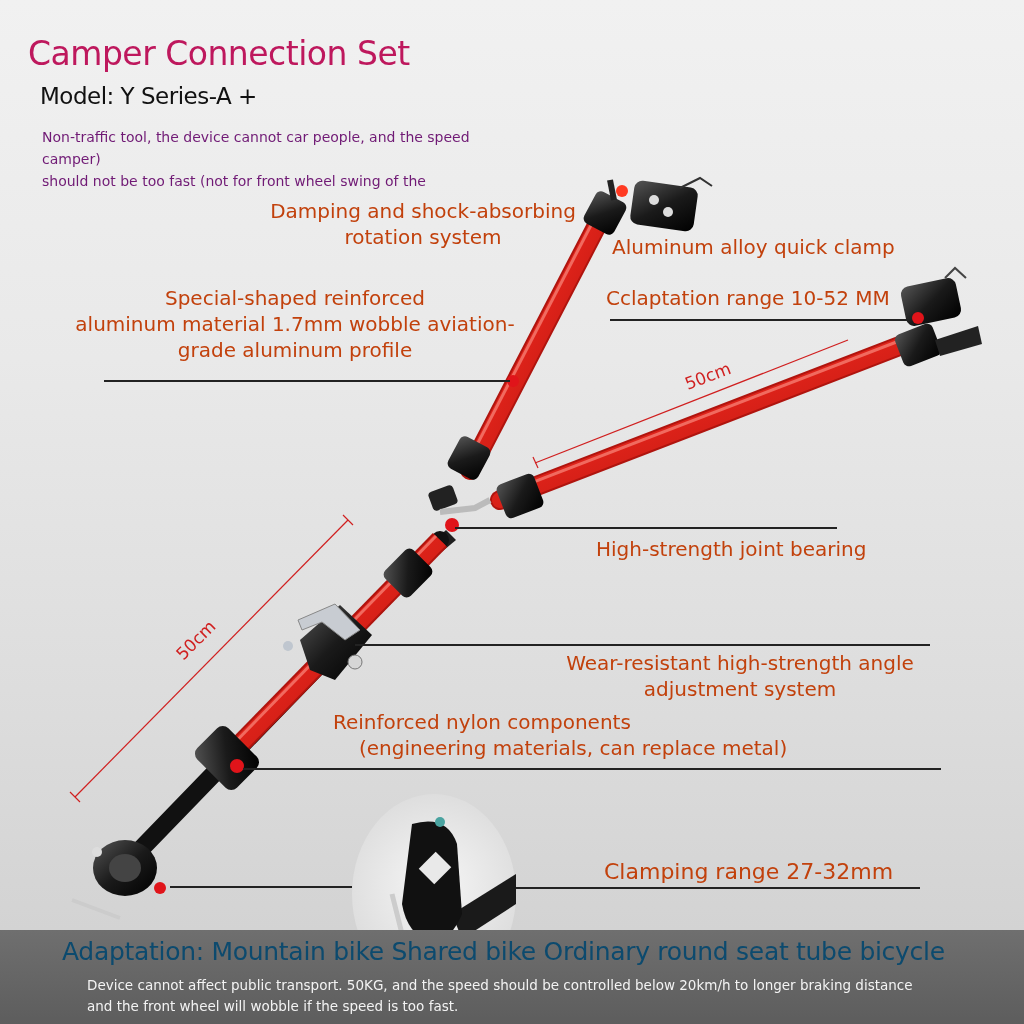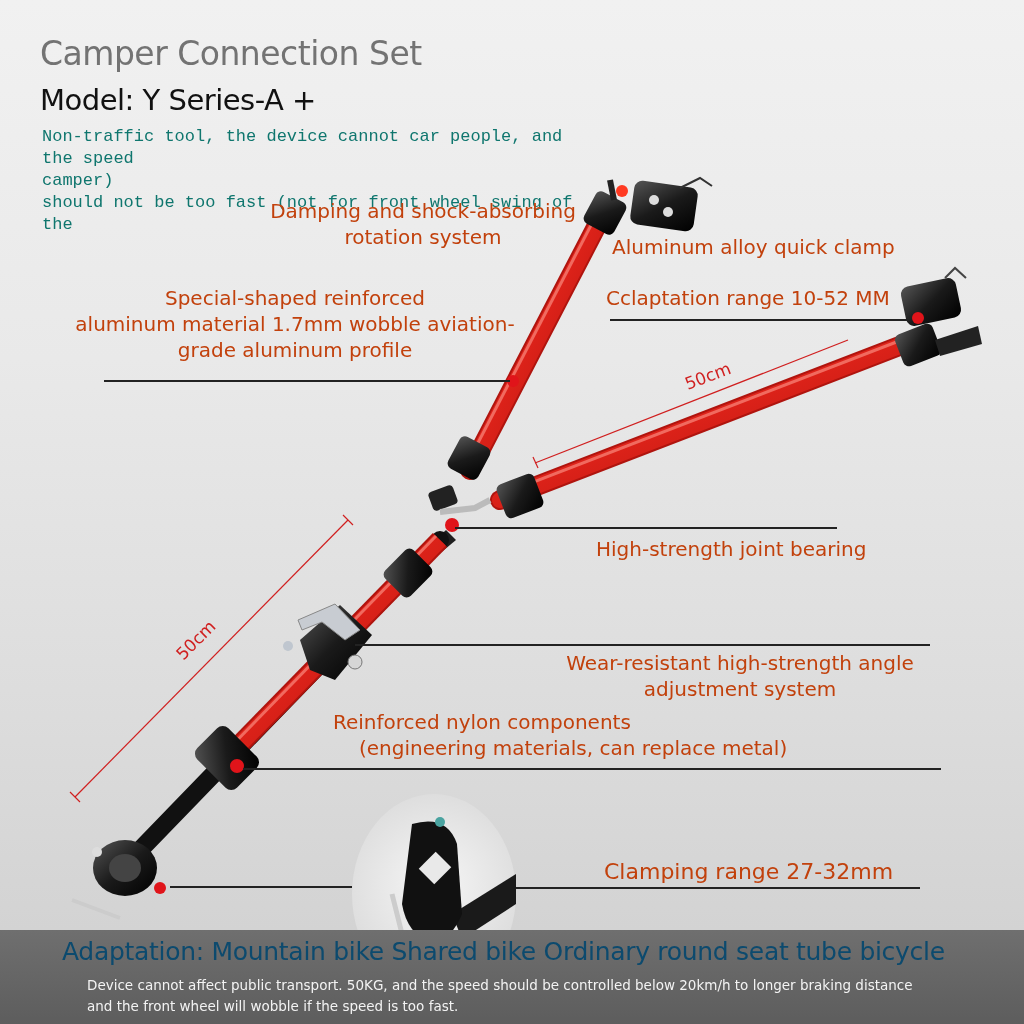--- a/index.html
+++ b/index.html
@@ -1,21 +1,21 @@
 <!DOCTYPE html>
 <html><head>
   <meta charset="utf-8">
   <style>
     html,body{margin:0;padding:0;}
     body{width:1024px;height:1024px;overflow:hidden;position:relative;font-family:"DejaVu Sans","Liberation Sans",sans-serif;
       background:linear-gradient(180deg,#f1f1f1 0%,#e9e9e9 35%,#dcdcdc 70%,#cfcfcf 100%);color:#111;}
     .abs{position:absolute;}
-    .title{left:40px;top:34px;font-size:33px;letter-spacing:-0.5px;font-weight:400;color:#737373;}
-    .model{left:40px;top:83px;font-size:29px;letter-spacing:-0.5px;color:#111;}
-    .note{left:42px;top:126px;width:540px;font-size:17px;line-height:22px;color:#0f766e;font-family:Liberation Mono, monospace;}
+    .title{left:28px;top:34px;font-size:33px;letter-spacing:-0.5px;font-weight:400;color:#be185d;}
+    .model{left:40px;top:83px;font-size:23px;letter-spacing:-0.5px;color:#111;}
+    .note{left:42px;top:126px;width:540px;font-size:14px;line-height:22px;color:#701a75;}
     .lbl{font-size:20px;line-height:26px;color:#c2410c;white-space:nowrap;}
     .center{text-align:center;}
     .line{position:absolute;height:1.5px;background:#222;}
     .dim{font-size:17px;color:#d01f1f;}
     svg.art{position:absolute;left:0;top:0;}
     .bottom{position:absolute;left:0;top:930px;width:1024px;height:94px;background:linear-gradient(180deg,#6f6f6f,#5d5d5d);}
     .b-title{position:absolute;left:62px;top:937px;font-size:25px;color:#0c4a6e;letter-spacing:-0.3px;white-space:nowrap;}
     .b-text{position:absolute;left:60px;top:975px;width:900px;font-size:13.5px;line-height:21px;color:#f3f3f3;margin-left:27px;}
     .inset{position:absolute;left:352px;top:794px;width:164px;height:200px;border-radius:50%;background:radial-gradient(circle at 50% 45%,#f6f6f6,#dcdcdc 70%,#cfcfcf);}
   </style>

